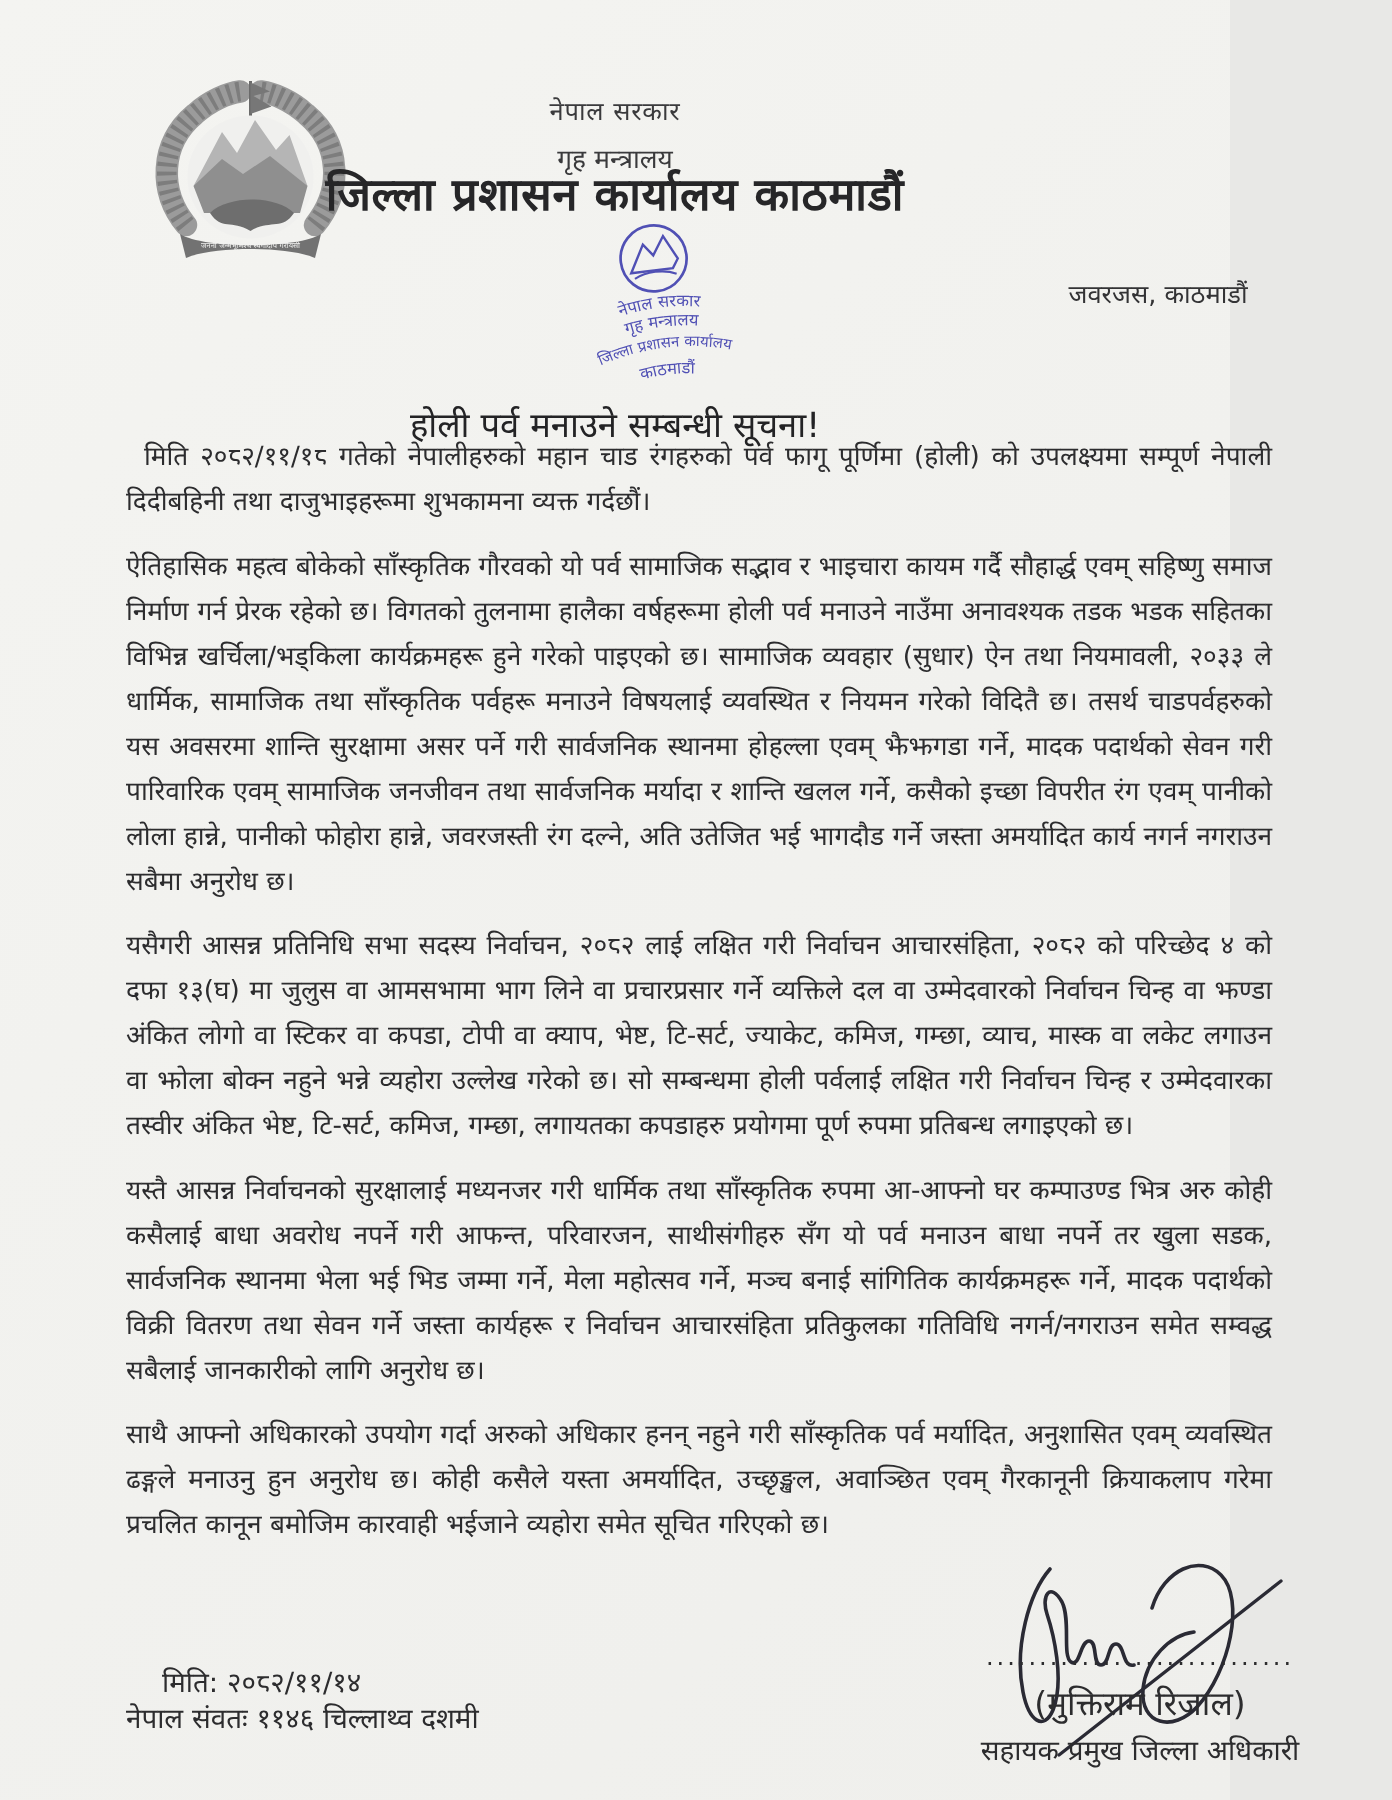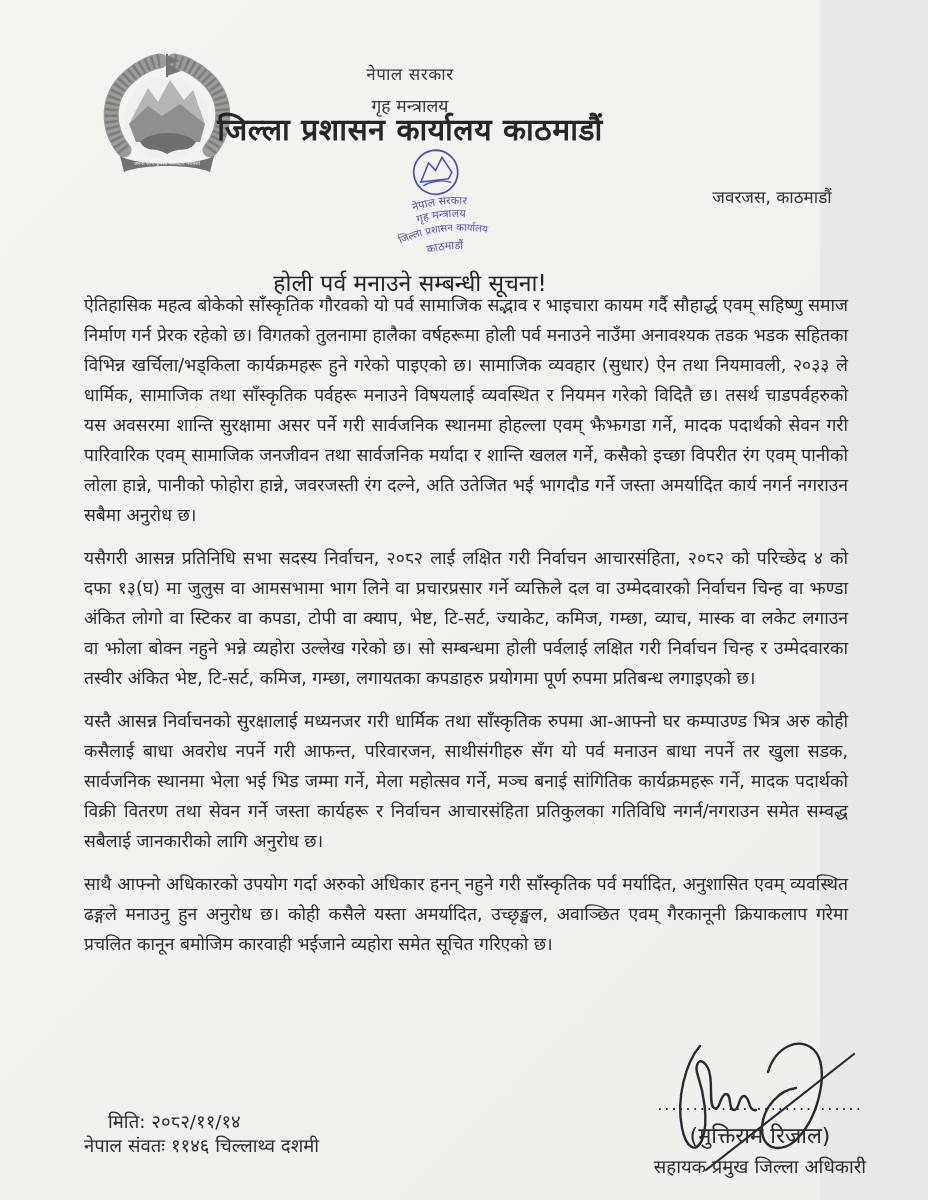--- a/index.html
+++ b/index.html
@@ -88,20 +88,21 @@
     </text>
   </svg>
 
   <div class="address">
     <div>जवरजस, काठमाडौं</div>
   </div>
 
   <div class="doc-title">होली पर्व मनाउने सम्बन्धी सूचना!</div>
 
   <div class="body-text">
+    <p class="first">मिति २०८२/११/१८ गतेको नेपालीहरुको महान चाड रंगहरुको पर्व फागू पूर्णिमा (होली) को उपलक्ष्यमा सम्पूर्ण नेपाली दिदीबहिनी तथा दाजुभाइहरूमा शुभकामना व्यक्त गर्दछौं।</p>
     <p>ऐतिहासिक महत्व बोकेको साँस्कृतिक गौरवको यो पर्व सामाजिक सद्भाव र भाइचारा कायम गर्दै सौहार्द्ध एवम् सहिष्णु समाज निर्माण गर्न प्रेरक रहेको छ।  विगतको तुलनामा हालैका वर्षहरूमा होली पर्व मनाउने नाउँमा अनावश्यक तडक भडक सहितका विभिन्न खर्चिला/भड्किला कार्यक्रमहरू हुने गरेको पाइएको छ।  सामाजिक व्यवहार (सुधार) ऐन तथा नियमावली, २०३३ ले धार्मिक, सामाजिक तथा साँस्कृतिक पर्वहरू मनाउने विषयलाई व्यवस्थित र नियमन गरेको विदितै छ।  तसर्थ चाडपर्वहरुको यस अवसरमा शान्ति सुरक्षामा असर पर्ने गरी सार्वजनिक स्थानमा होहल्ला एवम् झैझगडा गर्ने, मादक पदार्थको सेवन गरी पारिवारिक एवम् सामाजिक जनजीवन तथा सार्वजनिक मर्यादा र शान्ति खलल गर्ने,  कसैको इच्छा विपरीत रंग एवम् पानीको लोला हान्ने, पानीको फोहोरा हान्ने, जवरजस्ती रंग दल्ने, अति उतेजित भई भागदौड गर्ने जस्ता अमर्यादित कार्य नगर्न नगराउन सबैमा अनुरोध छ।</p>
     <p>यसैगरी आसन्न प्रतिनिधि सभा सदस्य निर्वाचन, २०८२ लाई लक्षित गरी निर्वाचन आचारसंहिता, २०८२ को परिच्छेद ४ को दफा १३(घ) मा जुलुस वा आमसभामा भाग लिने वा प्रचारप्रसार गर्ने व्यक्तिले दल वा उम्मेदवारको निर्वाचन चिन्ह वा झण्डा अंकित लोगो वा स्टिकर वा कपडा, टोपी वा क्याप, भेष्ट, टि-सर्ट, ज्याकेट, कमिज, गम्छा, व्याच, मास्क वा लकेट लगाउन वा झोला बोक्न नहुने भन्ने व्यहोरा उल्लेख गरेको छ।  सो सम्बन्धमा होली पर्वलाई लक्षित गरी निर्वाचन चिन्ह र उम्मेदवारका तस्वीर अंकित भेष्ट, टि-सर्ट, कमिज, गम्छा, लगायतका कपडाहरु प्रयोगमा पूर्ण रुपमा प्रतिबन्ध लगाइएको छ।</p>
     <p>यस्तै आसन्न निर्वाचनको सुरक्षालाई मध्यनजर गरी धार्मिक तथा साँस्कृतिक रुपमा आ-आफ्नो घर कम्पाउण्ड भित्र अरु कोही कसैलाई बाधा अवरोध नपर्ने गरी आफन्त, परिवारजन, साथीसंगीहरु सँग यो पर्व मनाउन बाधा नपर्ने तर खुला सडक, सार्वजनिक स्थानमा भेला भई भिड जम्मा गर्ने, मेला महोत्सव गर्ने, मञ्च बनाई सांगितिक कार्यक्रमहरू गर्ने, मादक पदार्थको विक्री वितरण तथा सेवन गर्ने जस्ता कार्यहरू र निर्वाचन आचारसंहिता प्रतिकुलका गतिविधि नगर्न/नगराउन समेत सम्वद्ध सबैलाई जानकारीको लागि अनुरोध छ।</p>
     <p>साथै आफ्नो अधिकारको उपयोग गर्दा अरुको अधिकार हनन् नहुने गरी साँस्कृतिक पर्व मर्यादित, अनुशासित एवम् व्यवस्थित ढङ्गले मनाउनु हुन अनुरोध छ।  कोही कसैले यस्ता अमर्यादित, उच्छृङ्खल, अवाञ्छित एवम् गैरकानूनी क्रियाकलाप गरेमा प्रचलित कानून बमोजिम कारवाही भईजाने व्यहोरा समेत सूचित गरिएको छ।</p>
   </div>
 
   <div class="date-line">मिति: २०८२/११/१४</div>
   <div class="samvat-line">नेपाल संवतः ११४६ चिल्लाथ्व दशमी</div>
 
   <svg class="sig-scribble" viewBox="0 0 230 150" aria-hidden="true">

